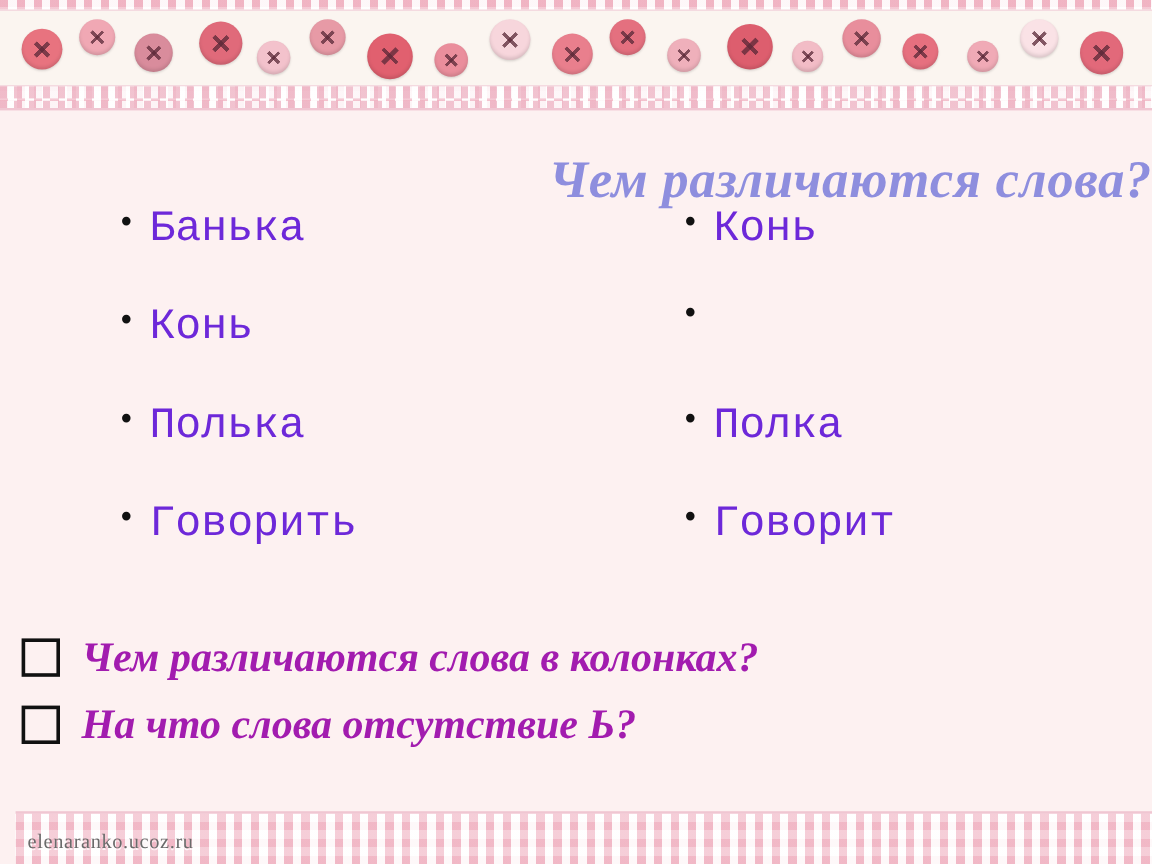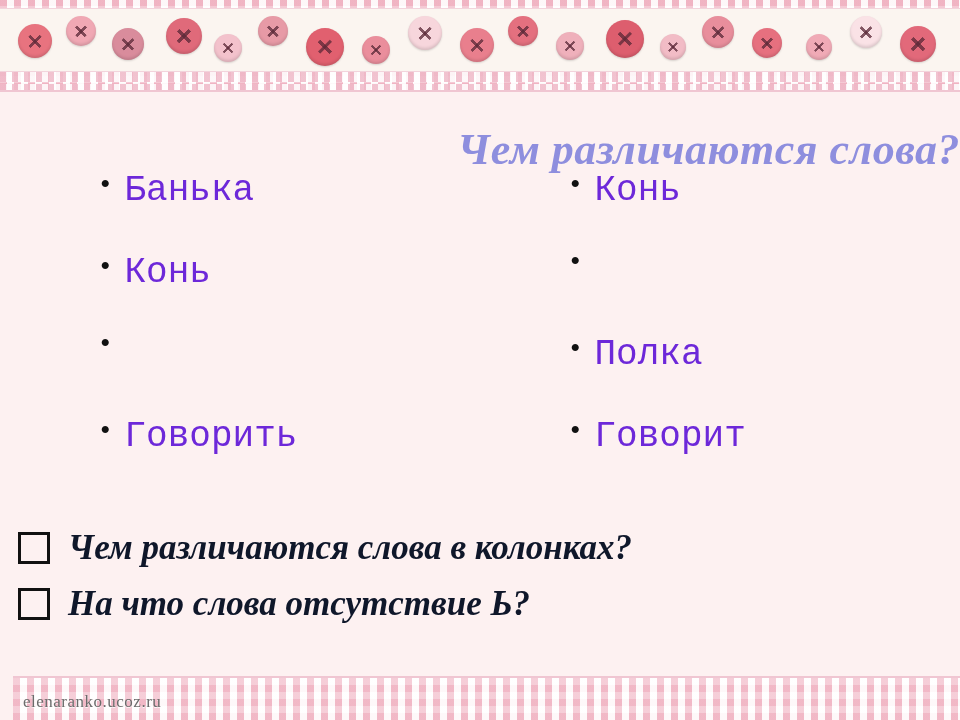--- a/index.html
+++ b/index.html
@@ -185,21 +185,21 @@
     border: 3px solid #111;
     margin-right: 18px;
     flex: 0 0 auto;
     background: #fdf1f1;
   }
   .q-text {
     font-family: "Liberation Serif", serif;
     font-style: italic;
     font-weight: bold;
     font-size: 35px;
-    color: #0f172a;
+    color: #a21caf;
     white-space: nowrap;
   }
 </style>
 </head>
 <body>
 
 <div class="slide">
 
   <div class="top-band">
     <div class="top-band-inner"></div>
@@ -236,20 +236,21 @@
       <div class="word-item">
         <span class="bullet">•</span>
         <span class="word">Банька</span>
       </div>
       <div class="word-item">
         <span class="bullet">•</span>
         <span class="word">Конь</span>
       </div>
       <div class="word-item">
         <span class="bullet">•</span>
+        <span class="word">Полька</span>
       </div>
       <div class="word-item">
         <span class="bullet">•</span>
         <span class="word">Говорить</span>
       </div>
     </div>
 
     <div class="col right">
       <div class="word-item">
         <span class="bullet">•</span>

